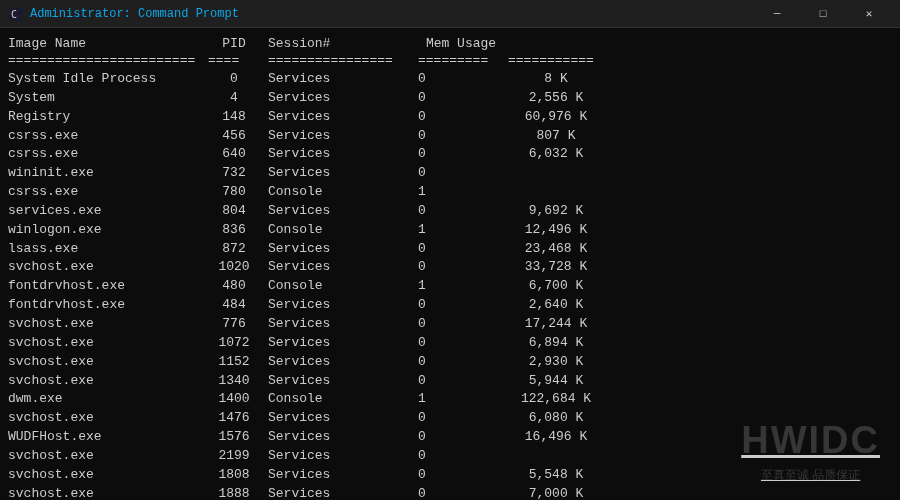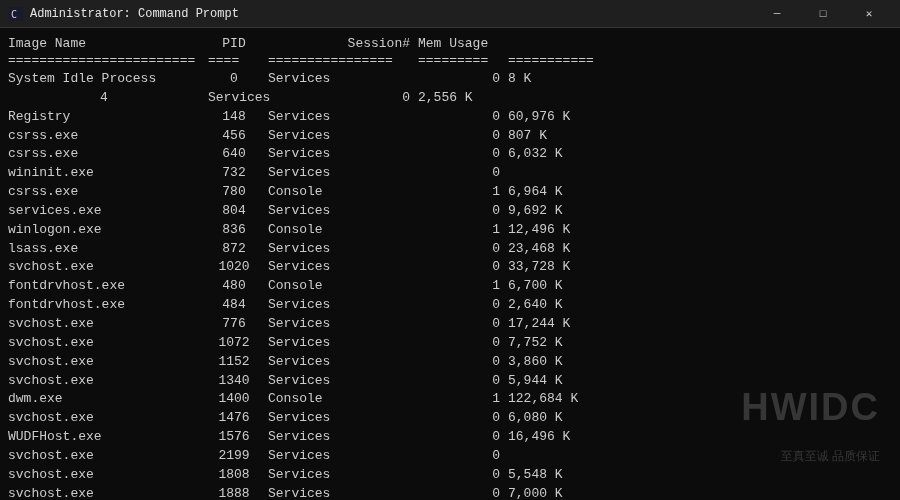--- a/index.html
+++ b/index.html
@@ -24,21 +24,21 @@
     .title-bar-icon {
       width: 16px;
       height: 16px;
       margin-right: 6px;
       display: flex;
       align-items: center;
       justify-content: center;
     }
     .title-bar-text {
       flex: 1;
-      color: #e5e5e5;
+      color: #0ea5e9;
       font-size: 12px;
     }
     .title-bar-controls {
       display: flex;
       gap: 0;
     }
     .title-btn {
       width: 46px;
       height: 28px;
       display: flex;
@@ -70,41 +70,42 @@
       white-space: nowrap;
     }
     .data-row {
       display: grid;
       grid-template-columns: 200px 60px 150px 90px 100px;
       line-height: 1.45;
     }
     .col-name { }
     .col-pid { text-align: center; padding-right: 8px; }
     .col-session { }
-    .col-sessnum { text-align: right; padding-right: 8px; }
-    .col-mem { text-align: left; padding-right: 4px; }
+    .col-sessnum { text-align: left; padding-right: 8px; }
+    .col-mem { text-align: center; padding-right: 4px; }
     .watermark {
       position: absolute;
-      bottom: 35px;
+      bottom: 16px;
       right: 20px;
-      text-align: right;
+      text-align: center;
       pointer-events: none;
+      text-decoration: underline;
     }
     .watermark-main {
       font-size: 38px;
       font-weight: bold;
       color: rgba(180,180,180,0.25);
       font-family: Arial, sans-serif;
       letter-spacing: 2px;
     }
     .watermark-sub {
       font-size: 12px;
       color: rgba(180,180,180,0.25);
       font-family: Arial, sans-serif;
-      margin-top: 19px;
+      margin-top: 5px;
     }
   </style>
 </head>
 <body>
 
 <div class="title-bar">
   <div class="title-bar-icon">
     <svg width="14" height="14" viewBox="0 0 14 14">
       <rect width="14" height="14" fill="#1a1a2e"></rect>
       <text x="2" y="11" font-size="10" fill="#cccccc" font-family="monospace">C</text>
@@ -134,20 +135,21 @@
   </div>
   <div id="table-body">
       <div class="data-row">
       <span class="col-name">System Idle Process</span>
       <span class="col-pid">0</span>
       <span class="col-session">Services</span>
       <span class="col-sessnum">0</span>
       <span class="col-mem">8 K</span>
     </div>
       <div class="data-row">
+      <span class="col-name">System</span>
       <span class="col-pid">4</span>
       <span class="col-session">Services</span>
       <span class="col-sessnum">0</span>
       <span class="col-mem">2,556 K</span>
     </div>
       <div class="data-row">
       <span class="col-name">Registry</span>
       <span class="col-pid">148</span>
       <span class="col-session">Services</span>
       <span class="col-sessnum">0</span>
@@ -171,21 +173,20 @@
       <span class="col-name">wininit.exe</span>
       <span class="col-pid">732</span>
       <span class="col-session">Services</span>
       <span class="col-sessnum">0</span>
     </div>
       <div class="data-row">
       <span class="col-name">csrss.exe</span>
       <span class="col-pid">780</span>
       <span class="col-session">Console</span>
       <span class="col-sessnum">1</span>
-      <span class="col-mem">6,964 K</span>
     </div>
       <div class="data-row">
       <span class="col-name">services.exe</span>
       <span class="col-pid">804</span>
       <span class="col-session">Services</span>
       <span class="col-sessnum">0</span>
       <span class="col-mem">9,692 K</span>
     </div>
       <div class="data-row">
       <span class="col-name">winlogon.exe</span>
@@ -227,28 +228,28 @@
       <span class="col-pid">776</span>
       <span class="col-session">Services</span>
       <span class="col-sessnum">0</span>
       <span class="col-mem">17,244 K</span>
     </div>
       <div class="data-row">
       <span class="col-name">svchost.exe</span>
       <span class="col-pid">1072</span>
       <span class="col-session">Services</span>
       <span class="col-sessnum">0</span>
-      <span class="col-mem">7,752 K</span>
+      <span class="col-mem">6,894 K</span>
     </div>
       <div class="data-row">
       <span class="col-name">svchost.exe</span>
       <span class="col-pid">1152</span>
       <span class="col-session">Services</span>
       <span class="col-sessnum">0</span>
-      <span class="col-mem">3,860 K</span>
+      <span class="col-mem">2,930 K</span>
     </div>
       <div class="data-row">
       <span class="col-name">svchost.exe</span>
       <span class="col-pid">1340</span>
       <span class="col-session">Services</span>
       <span class="col-sessnum">0</span>
       <span class="col-mem">5,944 K</span>
     </div>
       <div class="data-row">
       <span class="col-name">dwm.exe</span>

